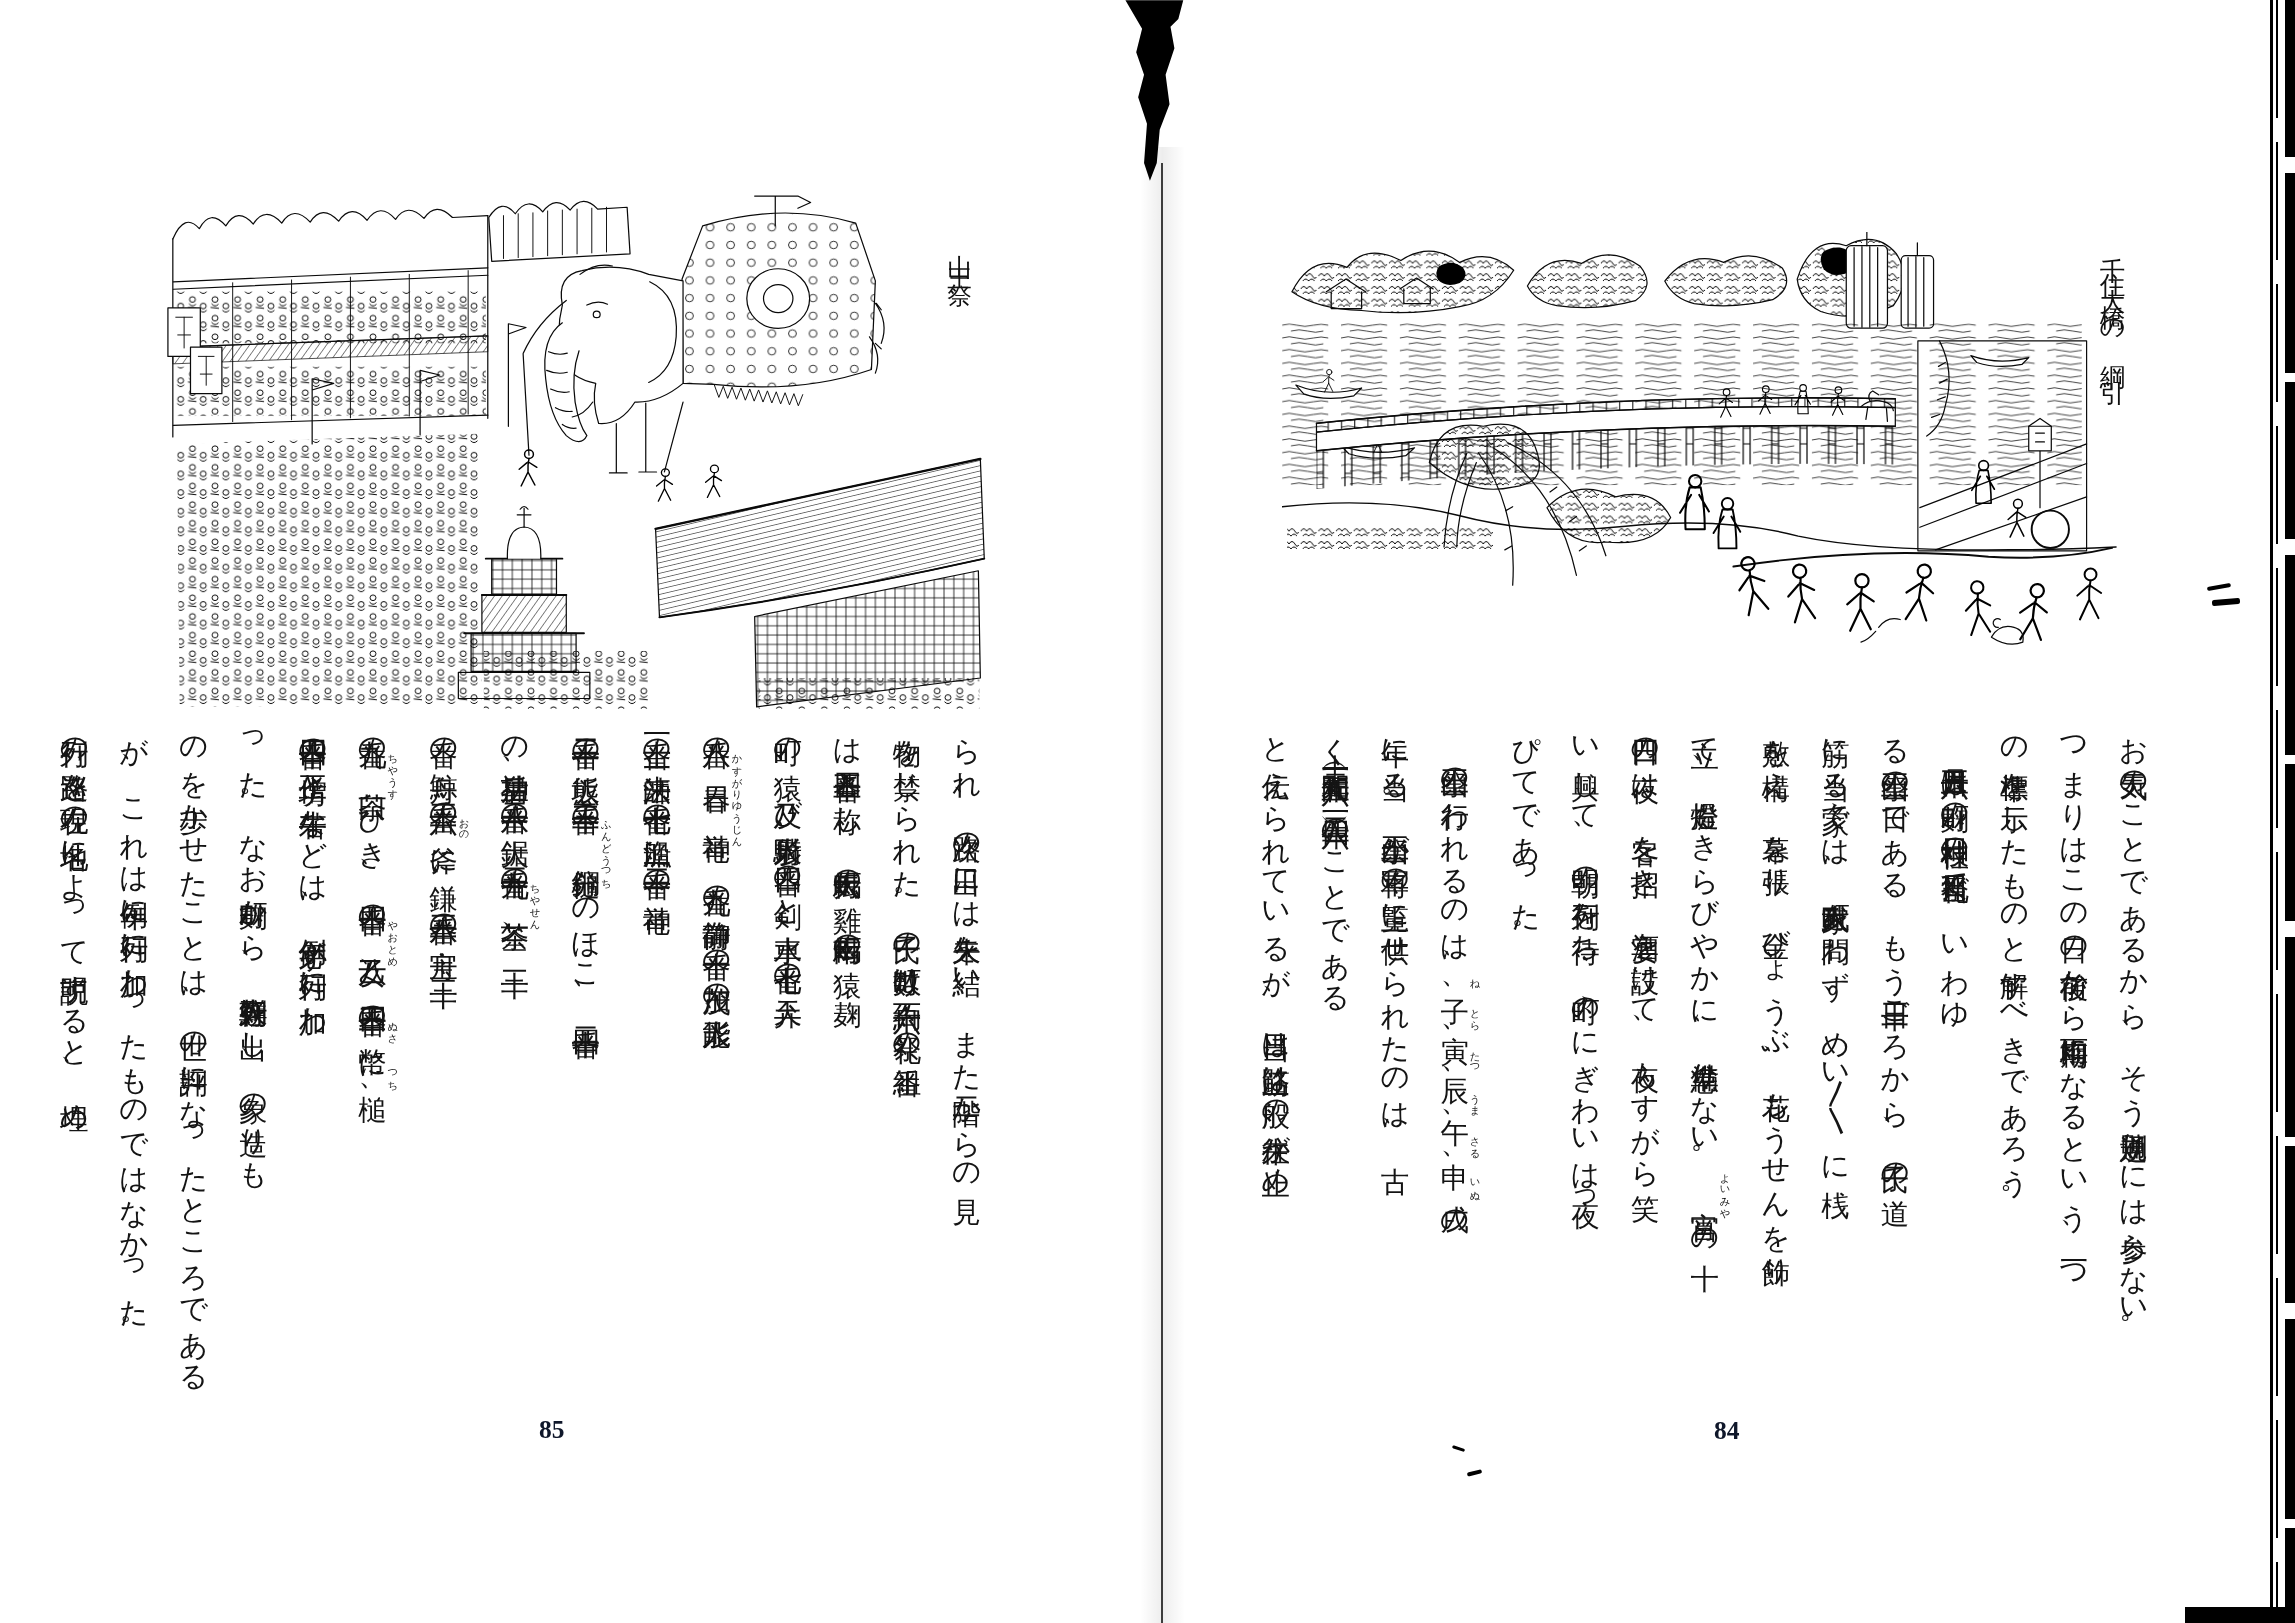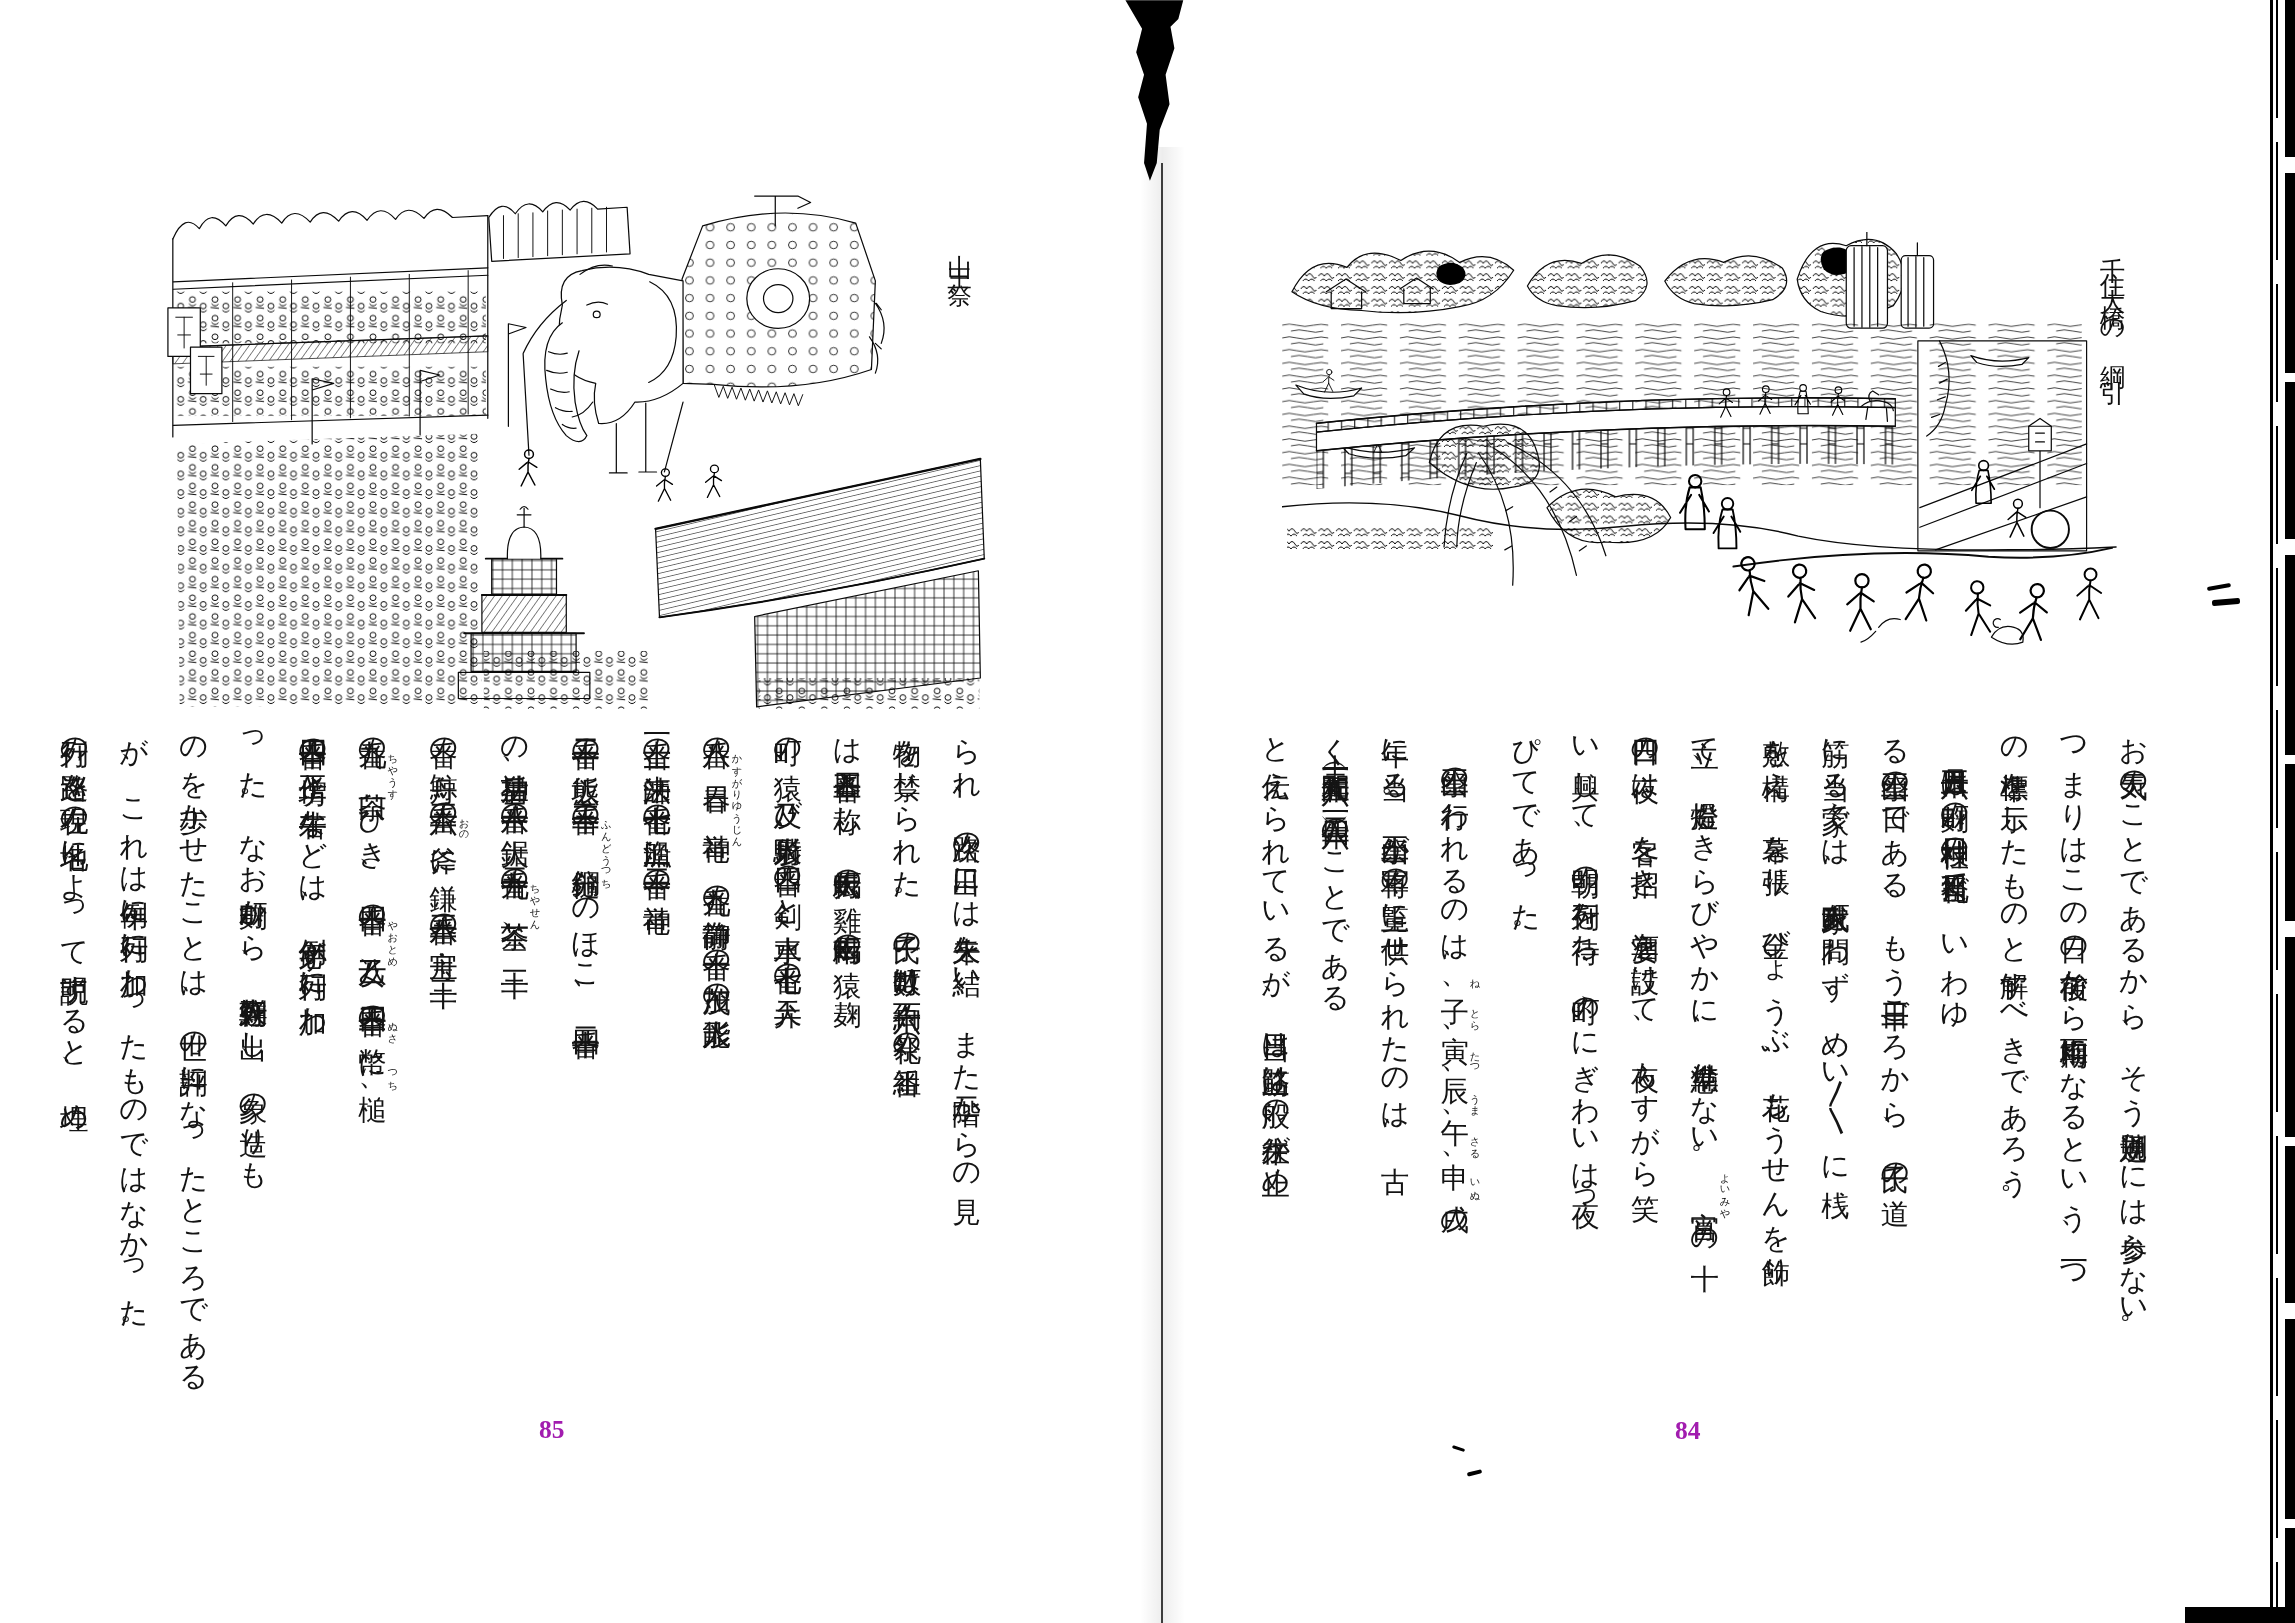--- a/index.html
+++ b/index.html
@@ -9,23 +9,23 @@
   
   .textblock{position:absolute;top:718px;height:739px;writing-mode:vertical-rl;text-orientation:mixed;
              font-size:28.5px;line-height:1.04;letter-spacing:0.5px;color:#141414;}
   .textblock p.tcol{margin:0 0 0 30px;padding:0;}
   .textblock p.indent{text-indent:28.5px;}
   ruby{ruby-align:center;}
   rt{font-size:10.3px;letter-spacing:0;}
   .caption{position:absolute;writing-mode:vertical-rl;text-orientation:upright;color:#111;}
   .caption.left{left:943px;top:235px;font-size:24.5px;letter-spacing:14.7px;}
   .caption.right{left:2095px;top:237px;font-size:25.5px;letter-spacing:16px;}
-  .pagenum{position:absolute;font-size:25.5px;font-weight:700;color:#a21caf;}
+  .pagenum{position:absolute;font-size:25.5px;font-weight:700;color:#0f172a;}
   .pagenum.left{left:539px;top:1415px;}
-  .pagenum.right{left:1675px;top:1416px;}
+  .pagenum.right{left:1714px;top:1416px;}
   
   .gutter-line{left:1161px;top:163px;width:2px;height:1460px;background:#1c1c1c;opacity:.85;}
   .gutter-shade{left:1140px;top:147px;width:45px;height:1476px;
     background:linear-gradient(90deg,rgba(0,0,0,0) 0%,rgba(0,0,0,.07) 50%,rgba(0,0,0,0) 100%);}
   .edge-line1{left:2270px;top:0;width:2.9px;height:1623px;background:#000;}
   .edge-line2{left:2276px;top:0;width:1.5px;height:1623px;
     background:repeating-linear-gradient(180deg,#000 0 118px,rgba(0,0,0,0) 118px 142px);}
   .edge-strip{left:2285px;top:0;width:10.3px;height:1623px;
     background:repeating-linear-gradient(180deg,#000 0 157px,#fff 157px 173px,#000 173px 373px,#fff 373px 382px);}
   .bottom-bar{left:2185px;top:1607px;width:110px;height:16px;background:#000;}

